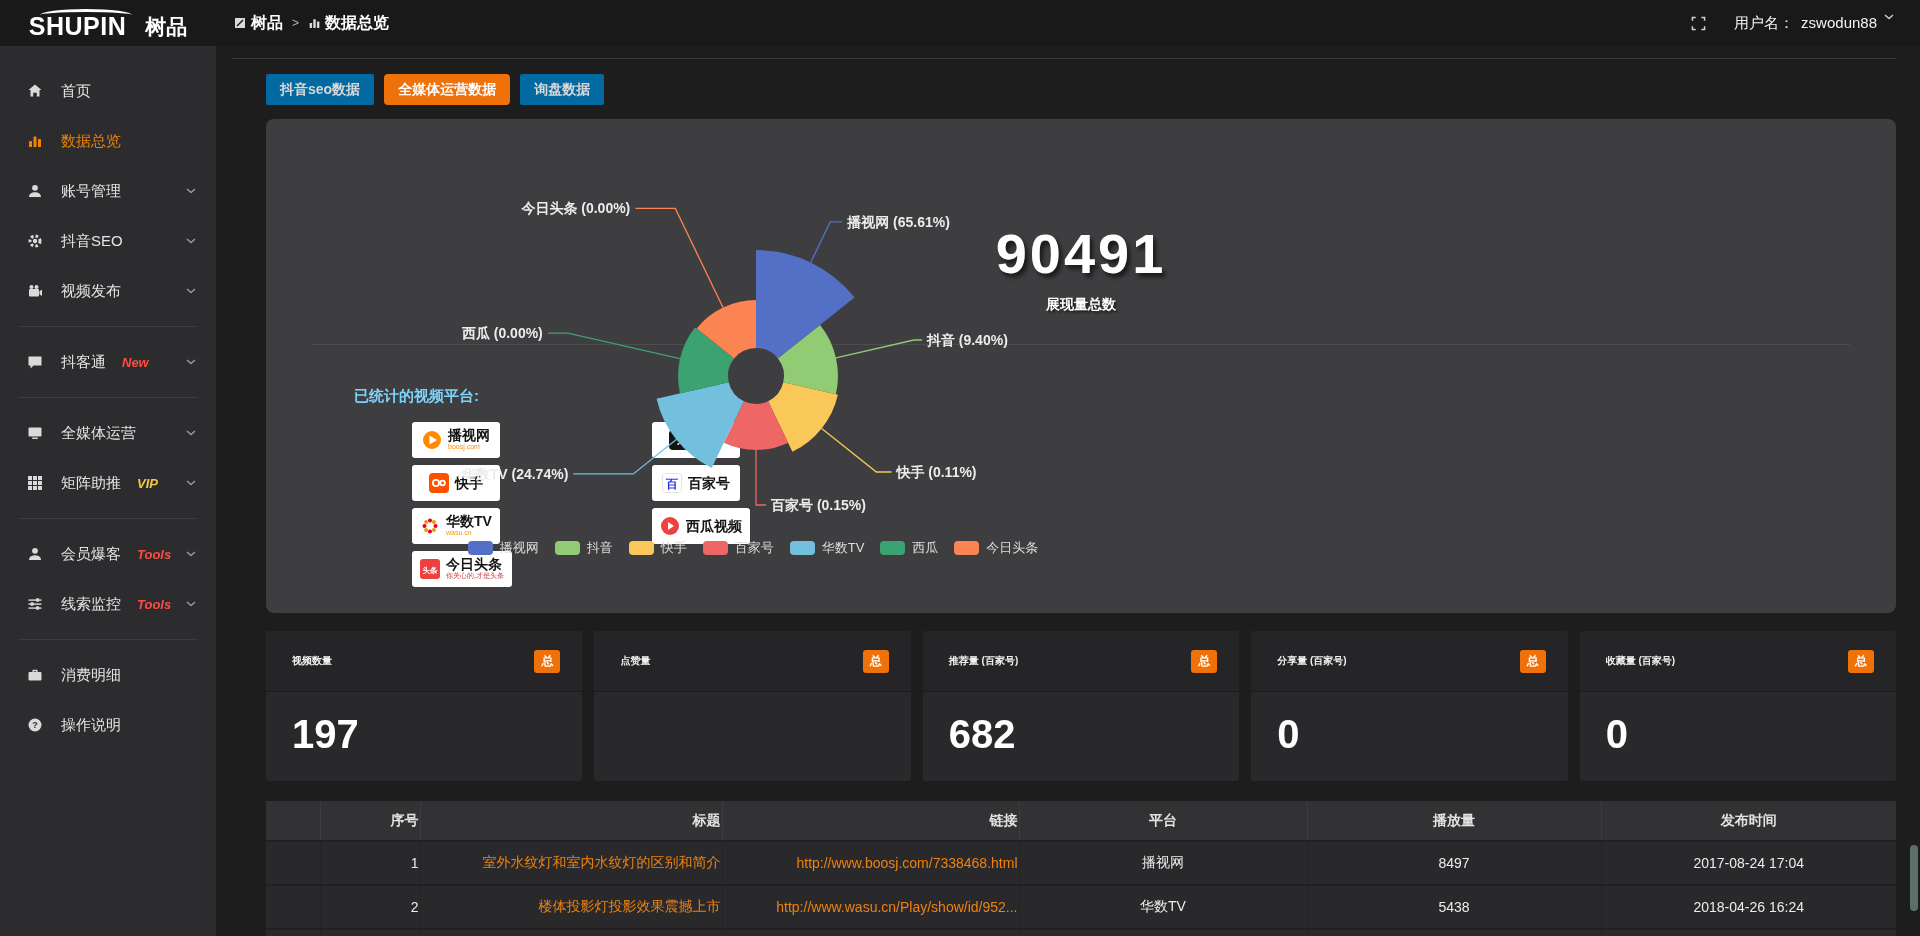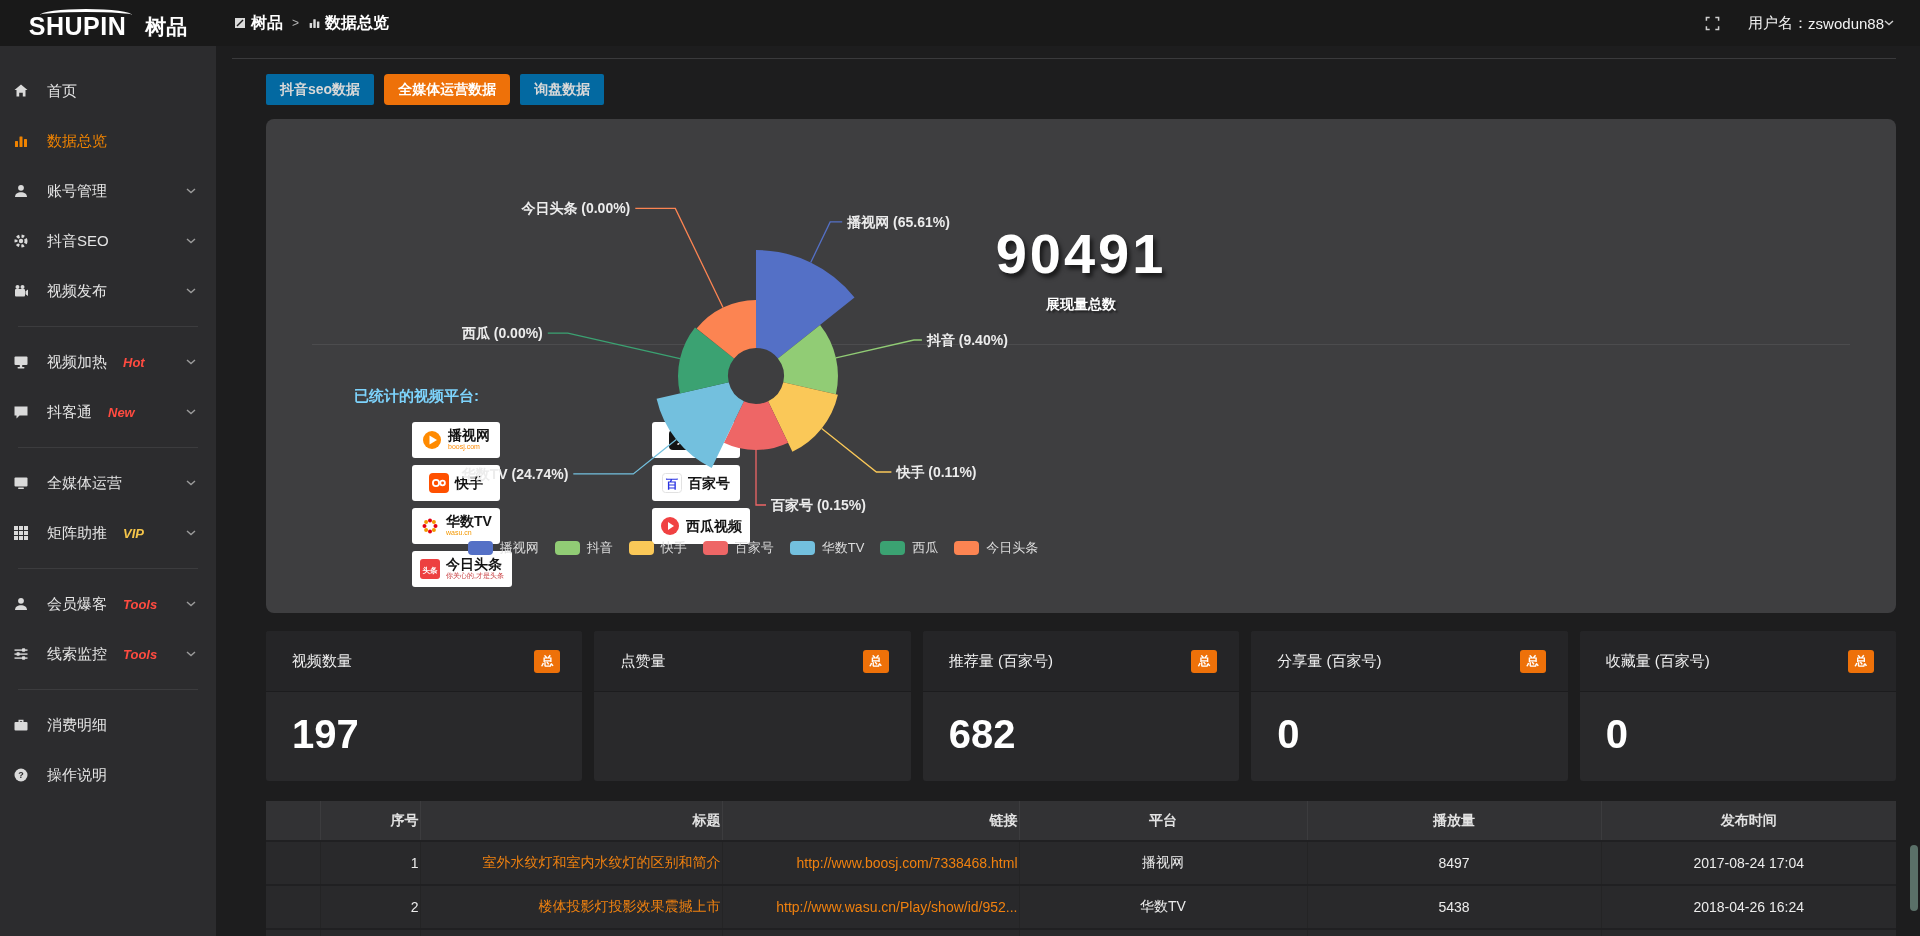--- a/index.html
+++ b/index.html
@@ -13,25 +13,25 @@
   .topbar { position:fixed; top:0; left:0; width:1920px; height:46px; background:#191919; display:flex; align-items:center; z-index:20; }
   .logo { width:216px; display:flex; align-items:flex-end; justify-content:center; gap:19px; position:relative; padding-top:6px; cursor:pointer; }
   .logo-en { color:#fff; font-size:25px; font-weight:900; letter-spacing:.5px; line-height:1; }
   .logo-cn { color:#fff; font-size:21px; font-weight:900; line-height:1.08; }
   .logo-arc { position:absolute; top:1px; left:40px; width:92px; height:12px; border-top:3px solid #fff; border-radius:50%; }
   .breadcrumb { margin-left:18px; display:flex; align-items:center; gap:9px; color:#fff; font-size:16px; font-weight:700; }
   .crumb-item { display:flex; align-items:center; gap:4px; cursor:pointer; }
   .crumb-sep { color:#b5b5b5; font-size:12px; font-weight:400; }
   .topbar-right { margin-left:auto; display:flex; align-items:center; gap:28px; padding-right:26px; }
   .fs-btn { color:#cfcfcf; display:flex; cursor:pointer; }
-  .user { font-size:15px; color:#f2f2f2; display:flex; align-items:center; cursor:pointer; }
+  .user { font-size:15px; color:#f2f2f2; display:flex; align-items:flex-start; gap:7px; cursor:pointer; }
   .user .chev { color:#cfcfcf; display:flex; }
   
   .sidebar { position:fixed; top:46px; left:0; width:216px; height:890px; background:#2c2c2e; padding-top:20px; }
-  .sb-item { height:50px; display:flex; align-items:center; padding:0 20px 0 13px; color:#e4e4e4; font-size:15px; cursor:pointer; }
+  .sb-item { height:50px; display:flex; align-items:center; padding:0 20px 0 27px; color:#e4e4e4; font-size:15px; cursor:pointer; }
   .sb-icon { width:17px; height:17px; display:flex; align-items:center; color:#dadada; flex:none; }
   .sb-label { margin-left:17px; white-space:nowrap; }
   .sb-item.active, .sb-item.active .sb-icon { color:#f08300; }
   .sb-badge { margin-left:16px; font-size:13px; font-weight:700; font-style:italic; }
   .sb-chevron { margin-left:auto; color:#9b9b9b; display:flex; }
   .sb-divider { height:1px; background:#3c3c3e; margin:10px 18px; }
   
   .main { position:absolute; left:216px; top:46px; width:1704px; height:890px; padding:0 24px 0 50px; }
   .content-divider { position:absolute; top:12px; left:16px; right:24px; height:1px; background:#3a3a3c; }
   .tabs { padding-top:28px; display:flex; gap:10px; }
@@ -53,21 +53,21 @@
   .platforms-title { margin:42px 0 0 88px; color:#7dd3fc; font-size:15px; font-weight:700; }
   .platforms-grid { margin:16px 0 0 146px; display:grid; grid-template-columns:240px 240px; row-gap:7px; justify-items:start; }
   .platform-badge { min-width:88px; height:36px; background:#fff; border-radius:3px; display:flex; align-items:center; justify-content:center; gap:6px; padding:0 8px; }
   .pb-text { display:flex; flex-direction:column; align-items:flex-start; justify-content:center; }
   .platform-name { font-size:14px; font-weight:700; color:#141414; line-height:1.05; white-space:nowrap; }
   .platform-sub { font-size:7px; line-height:1.2; white-space:nowrap; }
   
   .stat-cards { margin-top:18px; display:flex; gap:12px; }
   .stat-card { flex:1; height:150px; background:#29292b; border-radius:3px; overflow:hidden; }
   .stat-card-header { height:61px; background:#252527; border-bottom:1px solid #1c1c1e; display:flex; align-items:center; justify-content:space-between; padding:0 22px 0 26px; }
-  .stat-card-title { color:#f0f0f0; font-size:15px; font-weight:400; }
+  .stat-card-title { color:#f0f0f0; font-size:10px; font-weight:700; }
   .stat-badge { background:#ee7109; color:#fff; font-size:12px; font-weight:700; padding:3px 7px; border-radius:3px; }
   .stat-card-value { padding:20px 0 0 26px; color:#fff; font-size:40px; font-weight:700; }
   
   .table-wrap { margin-top:20px; }
   table { width:100%; border-collapse:collapse; table-layout:fixed; }
   thead tr { background:#323234; height:40px; }
   th { color:#e2e2e2; font-size:14px; font-weight:700; border-left:1px solid #3c3c3e; }
   th:first-child { border-left:none; }
   tbody tr { background:#29292b; height:44px; border-top:2px solid #202022; }
   td { color:#ececec; font-size:14px; border-left:1px solid rgba(255,255,255,.035); overflow:hidden; white-space:nowrap; text-overflow:ellipsis; }
@@ -199,38 +199,20 @@
       </span>
     <span class="sb-label">视频发布</span>
 
     <span class="sb-chevron">
         <svg viewBox="0 0 10 6" width="10" height="6">
           <path fill="none" stroke="currentColor" stroke-width="1.4" d="M1 1l4 3.6L9 1"></path>
         </svg>
       </span>
   </div>
     <div class="sb-divider"></div>
-    <div class="sb-item">
-    <span class="sb-icon">
-        <svg viewBox="0 0 16 16" width="16" height="16">
-          <g fill="currentColor">
-            <rect x="1.5" y="2.5" width="13" height="8.5" rx="1"></rect>
-            <rect x="6.8" y="11" width="2.4" height="2"></rect>
-            <rect x="4.5" y="13" width="7" height="1.5" rx=".7"></rect>
-          </g>
-        </svg>
-      </span>
-    <span class="sb-label">视频加热</span>
-    <span class="sb-badge" style="color: rgb(255, 75, 64);">Hot</span>
-    <span class="sb-chevron">
-        <svg viewBox="0 0 10 6" width="10" height="6">
-          <path fill="none" stroke="currentColor" stroke-width="1.4" d="M1 1l4 3.6L9 1"></path>
-        </svg>
-      </span>
-  </div>
     <div class="sb-item">
     <span class="sb-icon">
         <svg viewBox="0 0 16 16" width="16" height="16">
           <path fill="currentColor" d="M1.5 2.5h13v9h-8l-3 3v-3h-2z"></path>
         </svg>
       </span>
     <span class="sb-label">抖客通</span>
     <span class="sb-badge" style="color: rgb(255, 75, 64);">New</span>
     <span class="sb-chevron">
         <svg viewBox="0 0 10 6" width="10" height="6">

